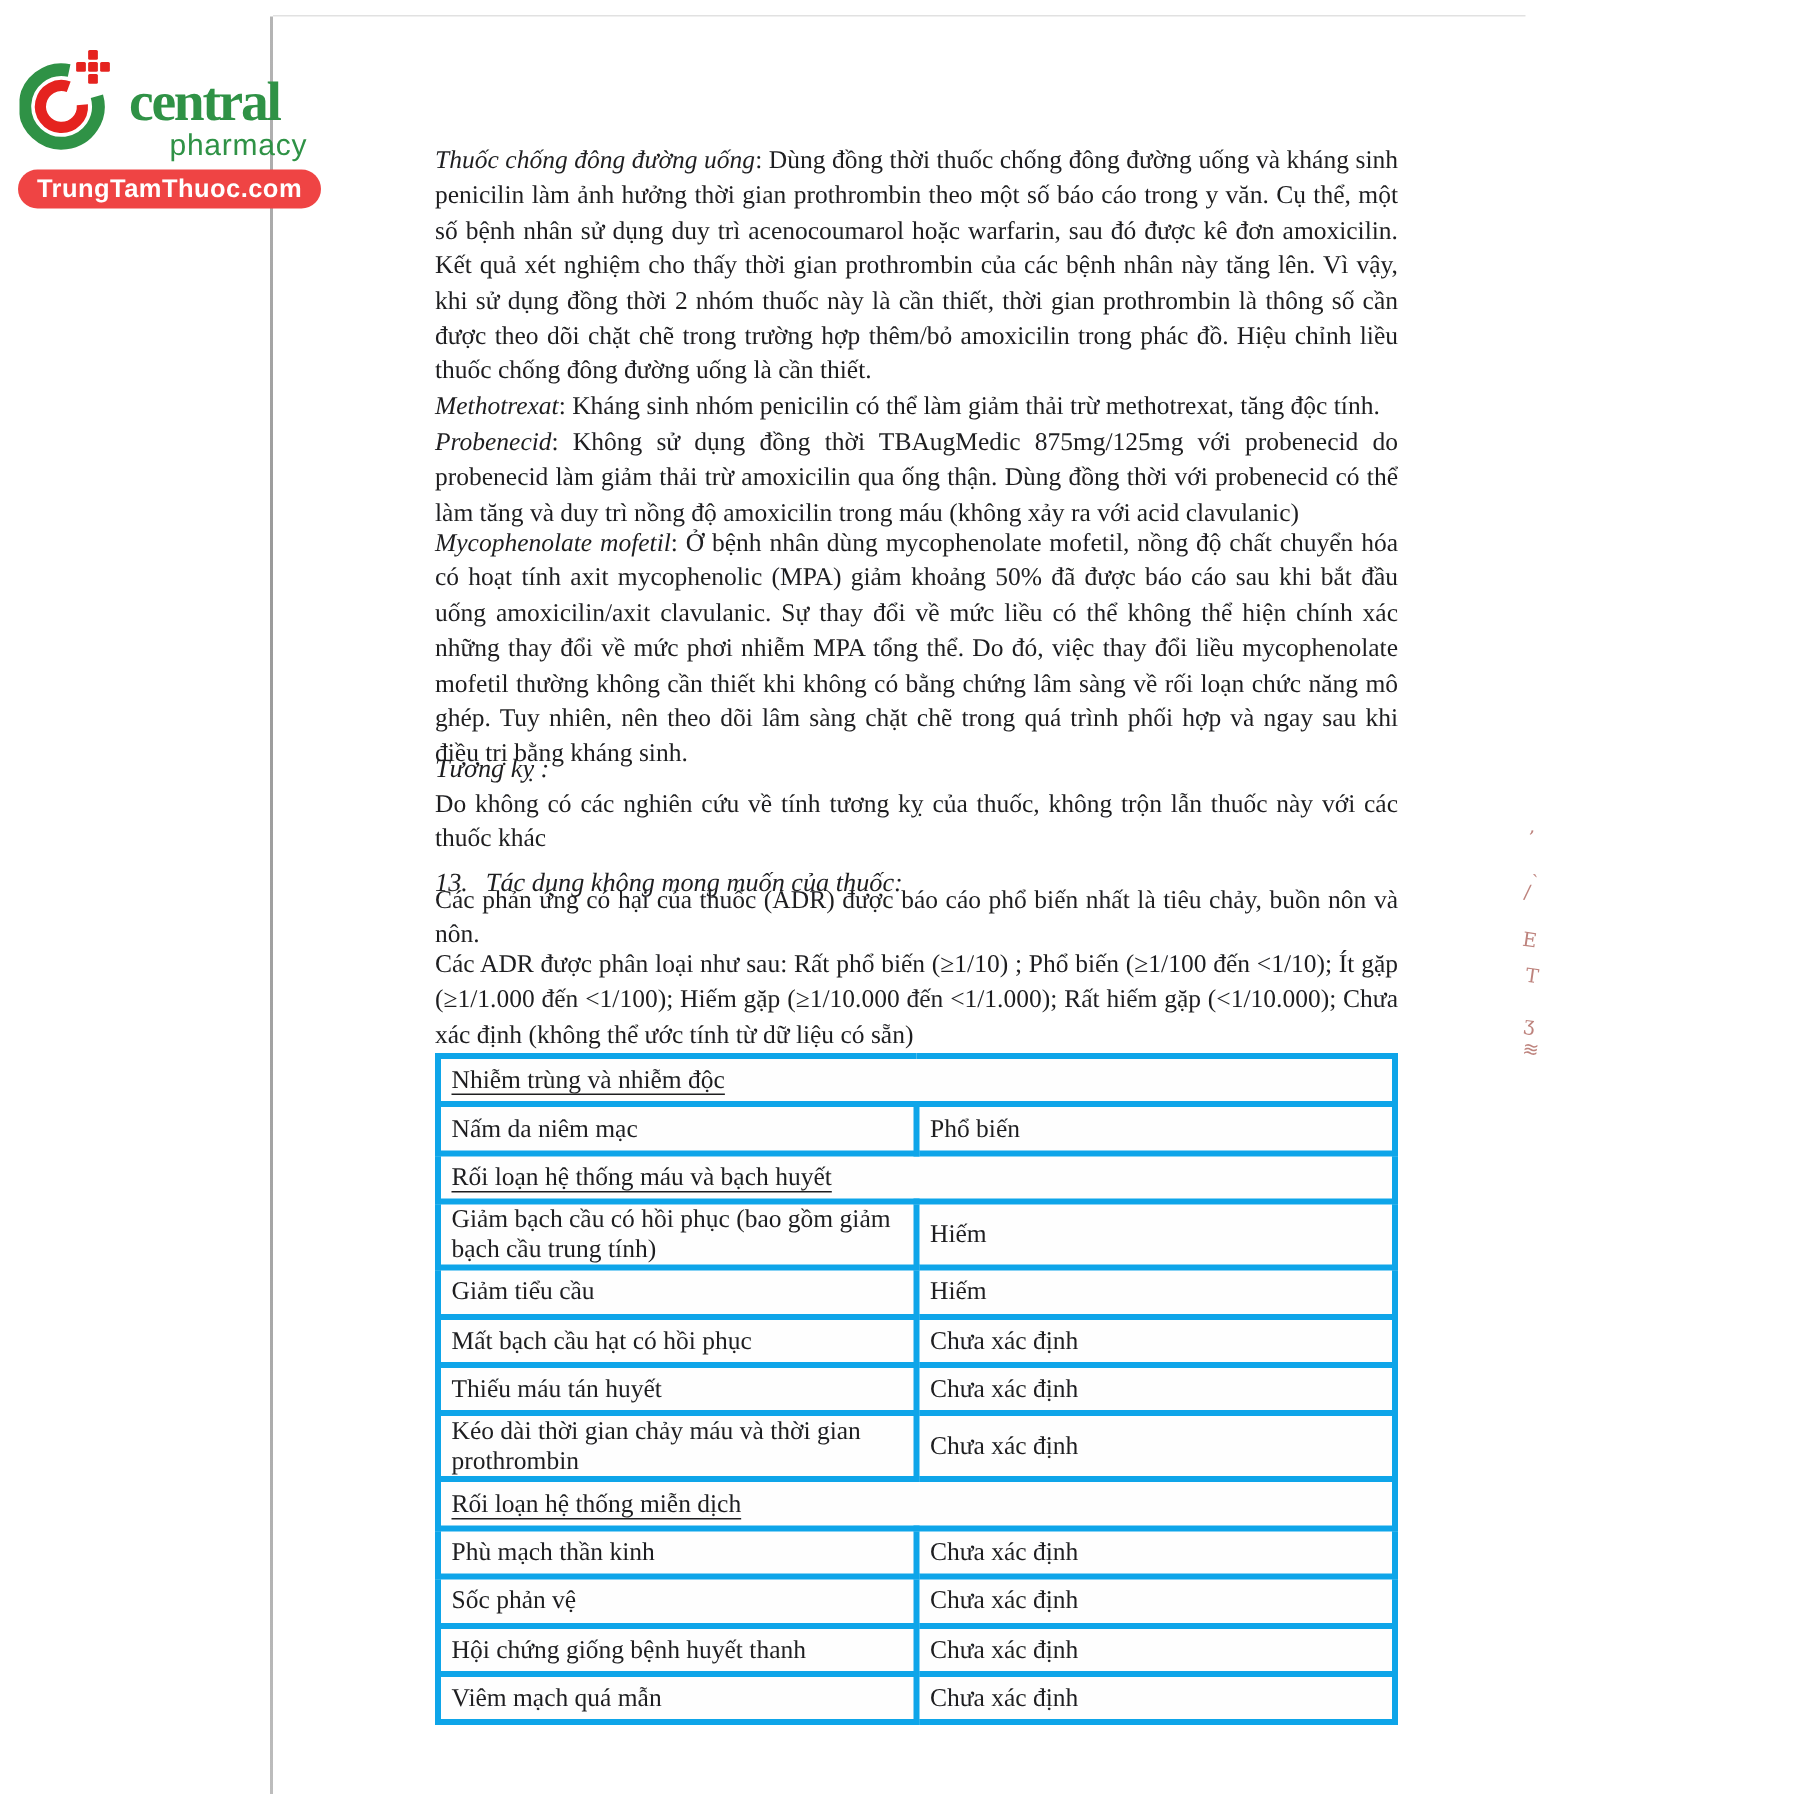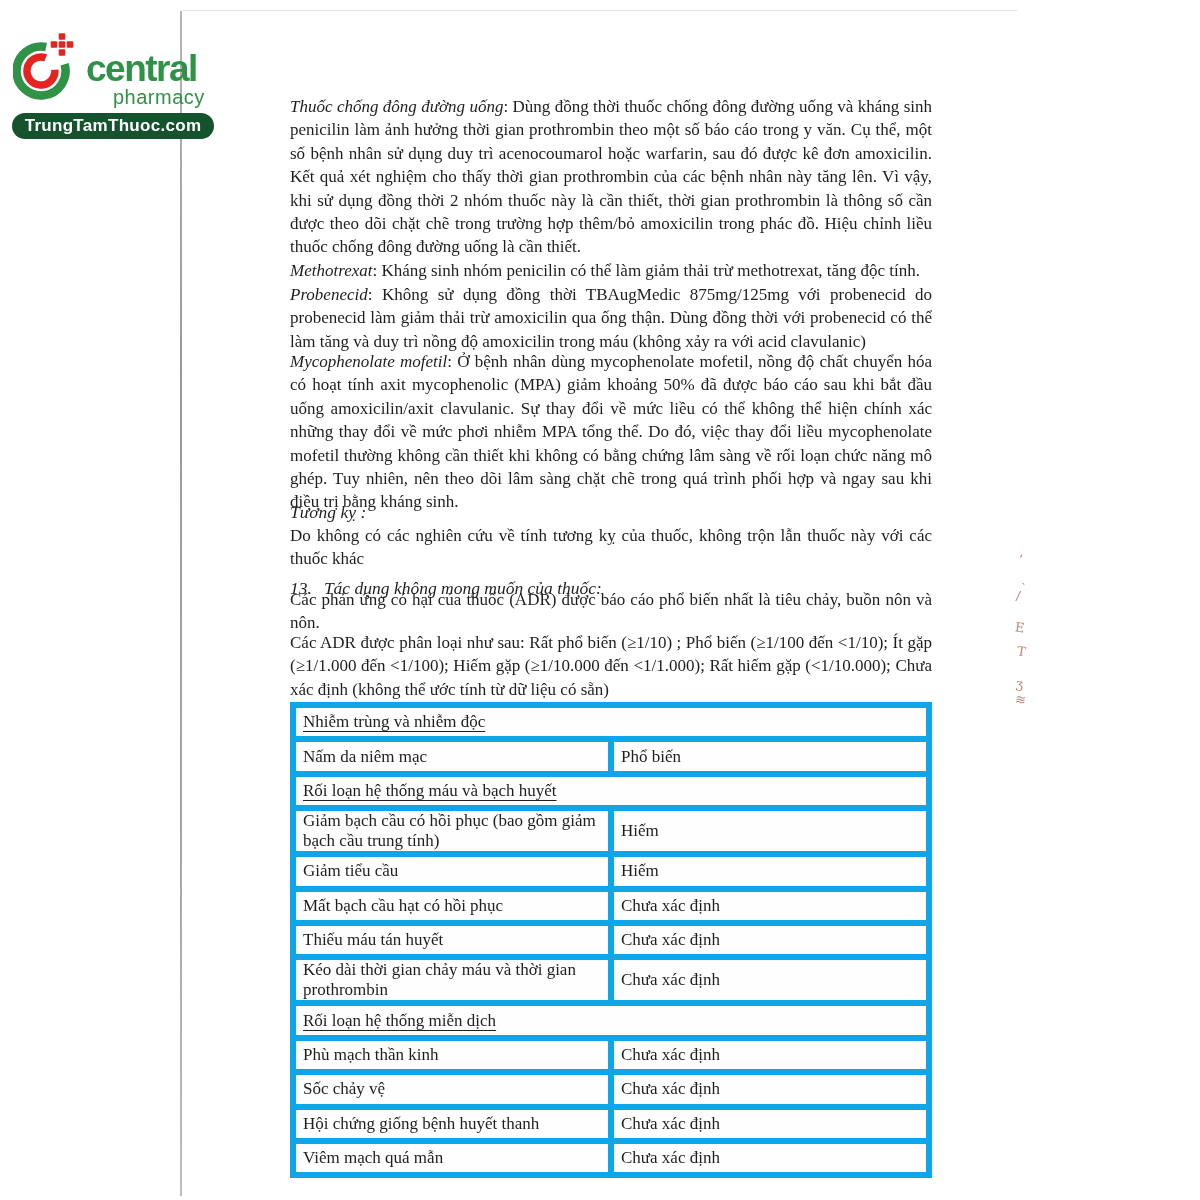--- a/index.html
+++ b/index.html
@@ -13,42 +13,42 @@
   .page-edge-v{position:absolute;left:180px;top:11px;width:2px;height:1185px;
     background:linear-gradient(180deg,#b5b5b5,#9a9a9a 30%,#a6a6a6 70%,#bdbdbd);}
   .page-edge-top{position:absolute;left:182px;top:10px;width:835px;height:1px;
     background:#d9d9d9;opacity:.8;}
   .smudge{position:absolute;left:330px;top:1122px;width:430px;height:12px;
     background:#f5f5f4;filter:blur(3px);border-radius:6px;}
   
   .logo{position:absolute;left:0;top:0;width:240px;height:160px;}
   .logo-icon{position:absolute;left:13px;top:33px;}
   .brand{position:absolute;left:86px;top:50px;
-    font-family:Liberation Sans, sans-serif;
+    font-family:Liberation Serif, serif;
     font-size:37px;font-weight:bold;letter-spacing:-1.5px;line-height:1;}
   .tagline{position:absolute;left:113px;top:87px;
     font-family:"Liberation Sans","DejaVu Sans",sans-serif;
     font-size:20px;font-weight:400;letter-spacing:.5px;line-height:1;text-align:center;}
   .badge{position:absolute;left:12px;top:113px;width:202px;height:26px;
     border-radius:14px;display:flex;align-items:center;justify-content:center;
     font-family:"Liberation Sans","DejaVu Sans",sans-serif;
     font-size:17px;font-weight:bold;color:#ffffff;letter-spacing:.3px;}
   
   .doc{position:absolute;left:290px;top:0;width:642px;}
   .doc p,.doc h3{position:absolute;left:0;width:642px;
     font-size:17px;line-height:23.4px;text-align:justify;font-weight:normal;}
   .doc h3{font-size:17.5px;font-style:italic;}
   .lead-italic{font-style:italic;}
   .bold-italic{font-weight:bold;font-style:italic;text-align:left;}
   .bold{font-weight:bold;text-align:left;margin-top:12px;}
   .s13-num{margin-right:12px;}
   
   table.adr{position:absolute;left:290px;top:702px;width:642px;
     border-collapse:collapse;table-layout:fixed;}
-  table.adr td{border:6px solid #0ea5e9;height:28.4px;padding:0 7px;
+  table.adr td{border:4px solid #0ea5e9;height:28.4px;padding:0 7px;
     font-size:17px;color:#1e1e20;vertical-align:middle;background:#fefefe;margin-top:28px;}
   table.adr td.freq{width:148px;}
   table.adr td.c1{width:494px;}
   .sec-label{text-decoration:underline;text-underline-offset:4px;}
   
   .mark{position:absolute;font-size:13px;color:#a85a52;opacity:.75;
     font-family:"DejaVu Serif",serif;transform:rotate(8deg);}
 </style>
 </head>
 <body>
@@ -64,21 +64,21 @@
     <g fill="#e5231f">
       <rect x="45.75" y="0.25" width="6.5" height="6.5" rx="1"></rect>
       <rect x="45.75" y="8.25" width="6.5" height="6.5" rx="1"></rect>
       <rect x="45.75" y="16.25" width="6.5" height="6.5" rx="1"></rect>
       <rect x="37.75" y="8.25" width="6.5" height="6.5" rx="1"></rect>
       <rect x="53.75" y="8.25" width="6.5" height="6.5" rx="1"></rect>
     </g>
   </svg>
   <div class="brand" style="color:#2f9246">central</div>
   <div class="tagline" style="color:#2f9246">pharmacy</div>
-  <div class="badge" style="background:#14532d">TrungTamThuoc.com</div>
+  <div class="badge" style="background:#ef4444">TrungTamThuoc.com</div>
 </div>
 
 <div class="doc">
   <p class="abs" style="top:95px">
     <i class="lead-italic">Thuốc chống đông đường uống</i><span>: Dùng đồng thời thuốc chống đông đường uống và kháng sinh penicilin làm ảnh hưởng thời gian prothrombin theo một số báo cáo trong y văn. Cụ thể, một số bệnh nhân sử dụng duy trì acenocoumarol hoặc warfarin, sau đó được kê đơn amoxicilin. Kết quả xét nghiệm cho thấy thời gian prothrombin của các bệnh nhân này tăng lên. Vì vậy, khi sử dụng đồng thời 2 nhóm thuốc này là cần thiết, thời gian prothrombin là thông số cần được theo dõi chặt chẽ trong trường hợp thêm/bỏ amoxicilin trong phác đồ. Hiệu chỉnh liều thuốc chống đông đường uống là cần thiết.</span>
   </p>
   <p class="abs" style="top:259px">
     <i class="lead-italic">Methotrexat</i><span>: Kháng sinh nhóm penicilin có thể làm giảm thải trừ methotrexat, tăng độc tính.</span>
   </p>
   <p class="abs" style="top:283px">
@@ -131,21 +131,21 @@
         <td class="freq">Chưa xác định</td>
       </tr>
   <tr>
         <td class="c1" colspan="2"><span class="sec-label">Rối loạn hệ thống miễn dịch</span></td>
       </tr>
   <tr>
         <td class="c1">Phù mạch thần kinh</td>
         <td class="freq">Chưa xác định</td>
       </tr>
   <tr>
-        <td class="c1">Sốc chảy vệ</td>
+        <td class="c1">Sốc phản vệ</td>
         <td class="freq">Chưa xác định</td>
       </tr>
   <tr>
         <td class="c1">Hội chứng giống bệnh huyết thanh</td>
         <td class="freq">Chưa xác định</td>
       </tr>
   <tr>
         <td class="c1">Viêm mạch quá mẫn</td>
         <td class="freq">Chưa xác định</td>
       </tr>

